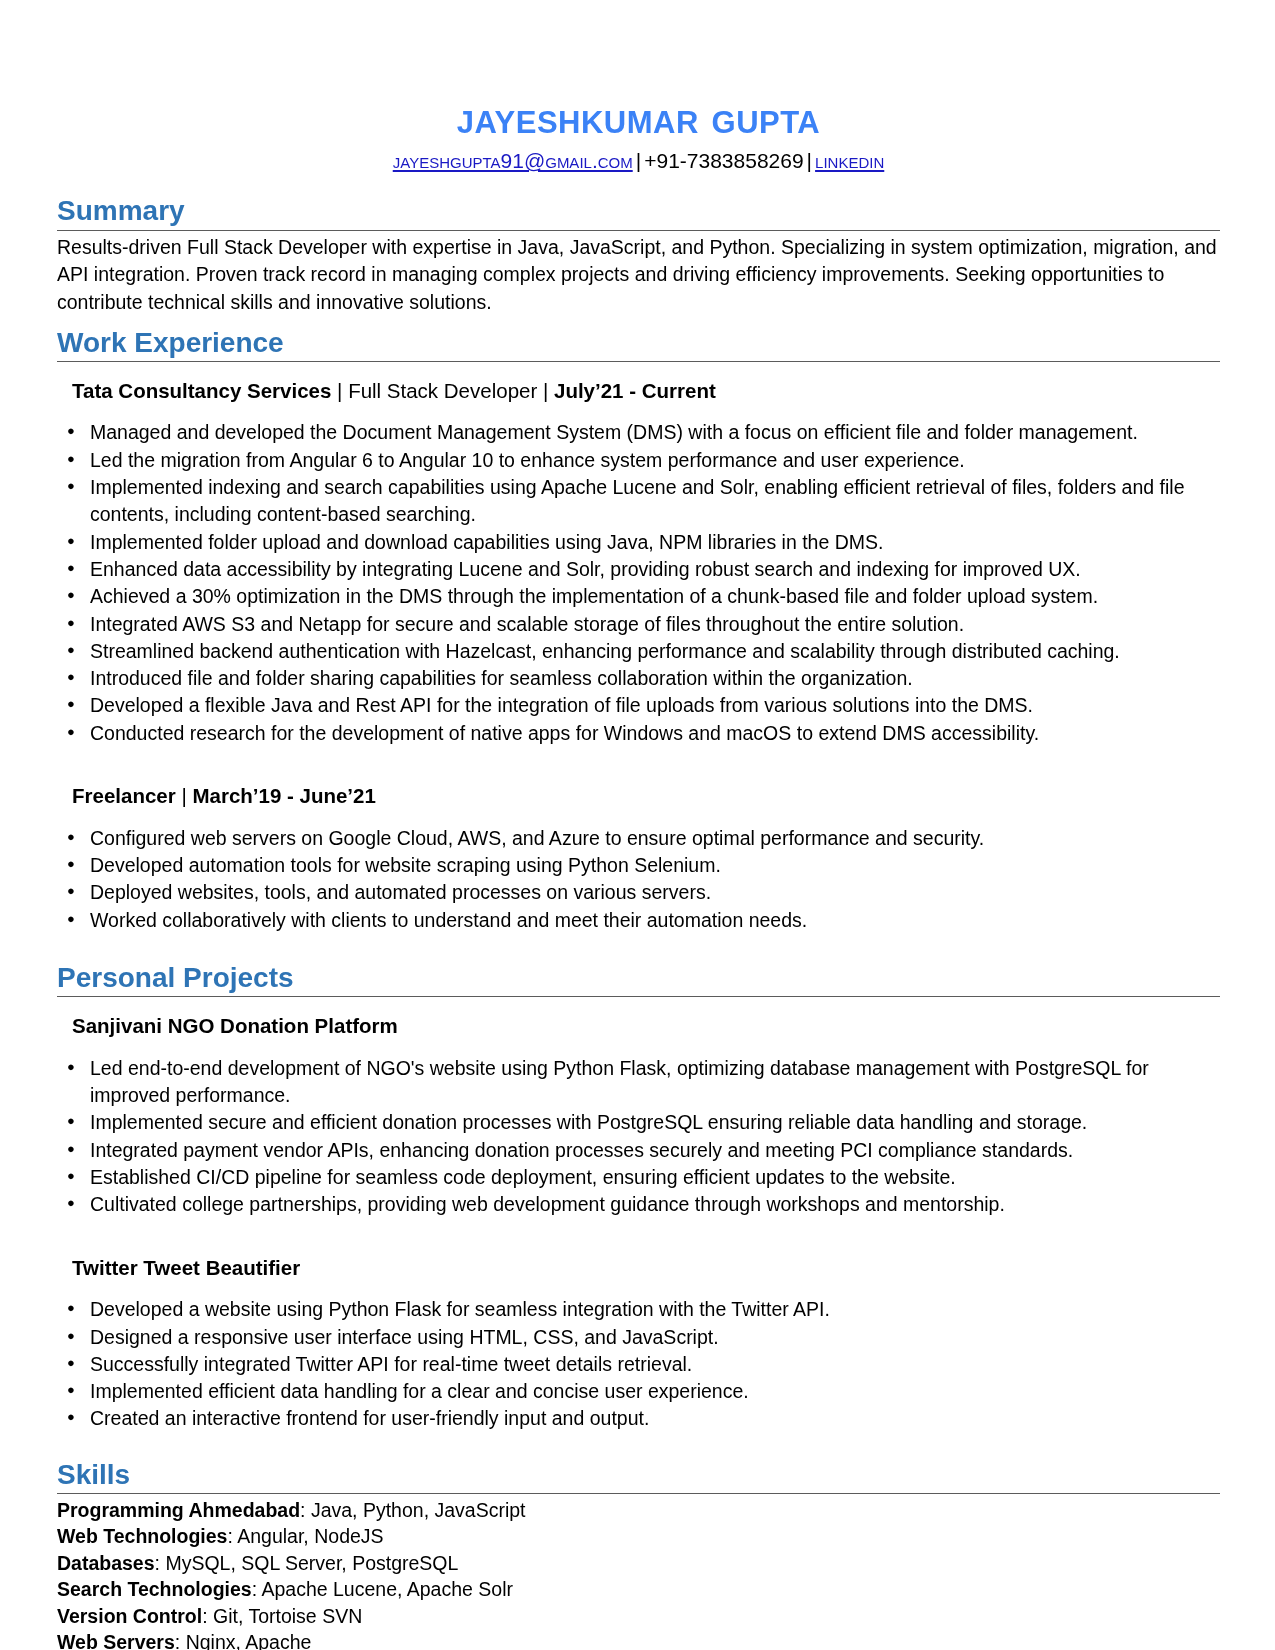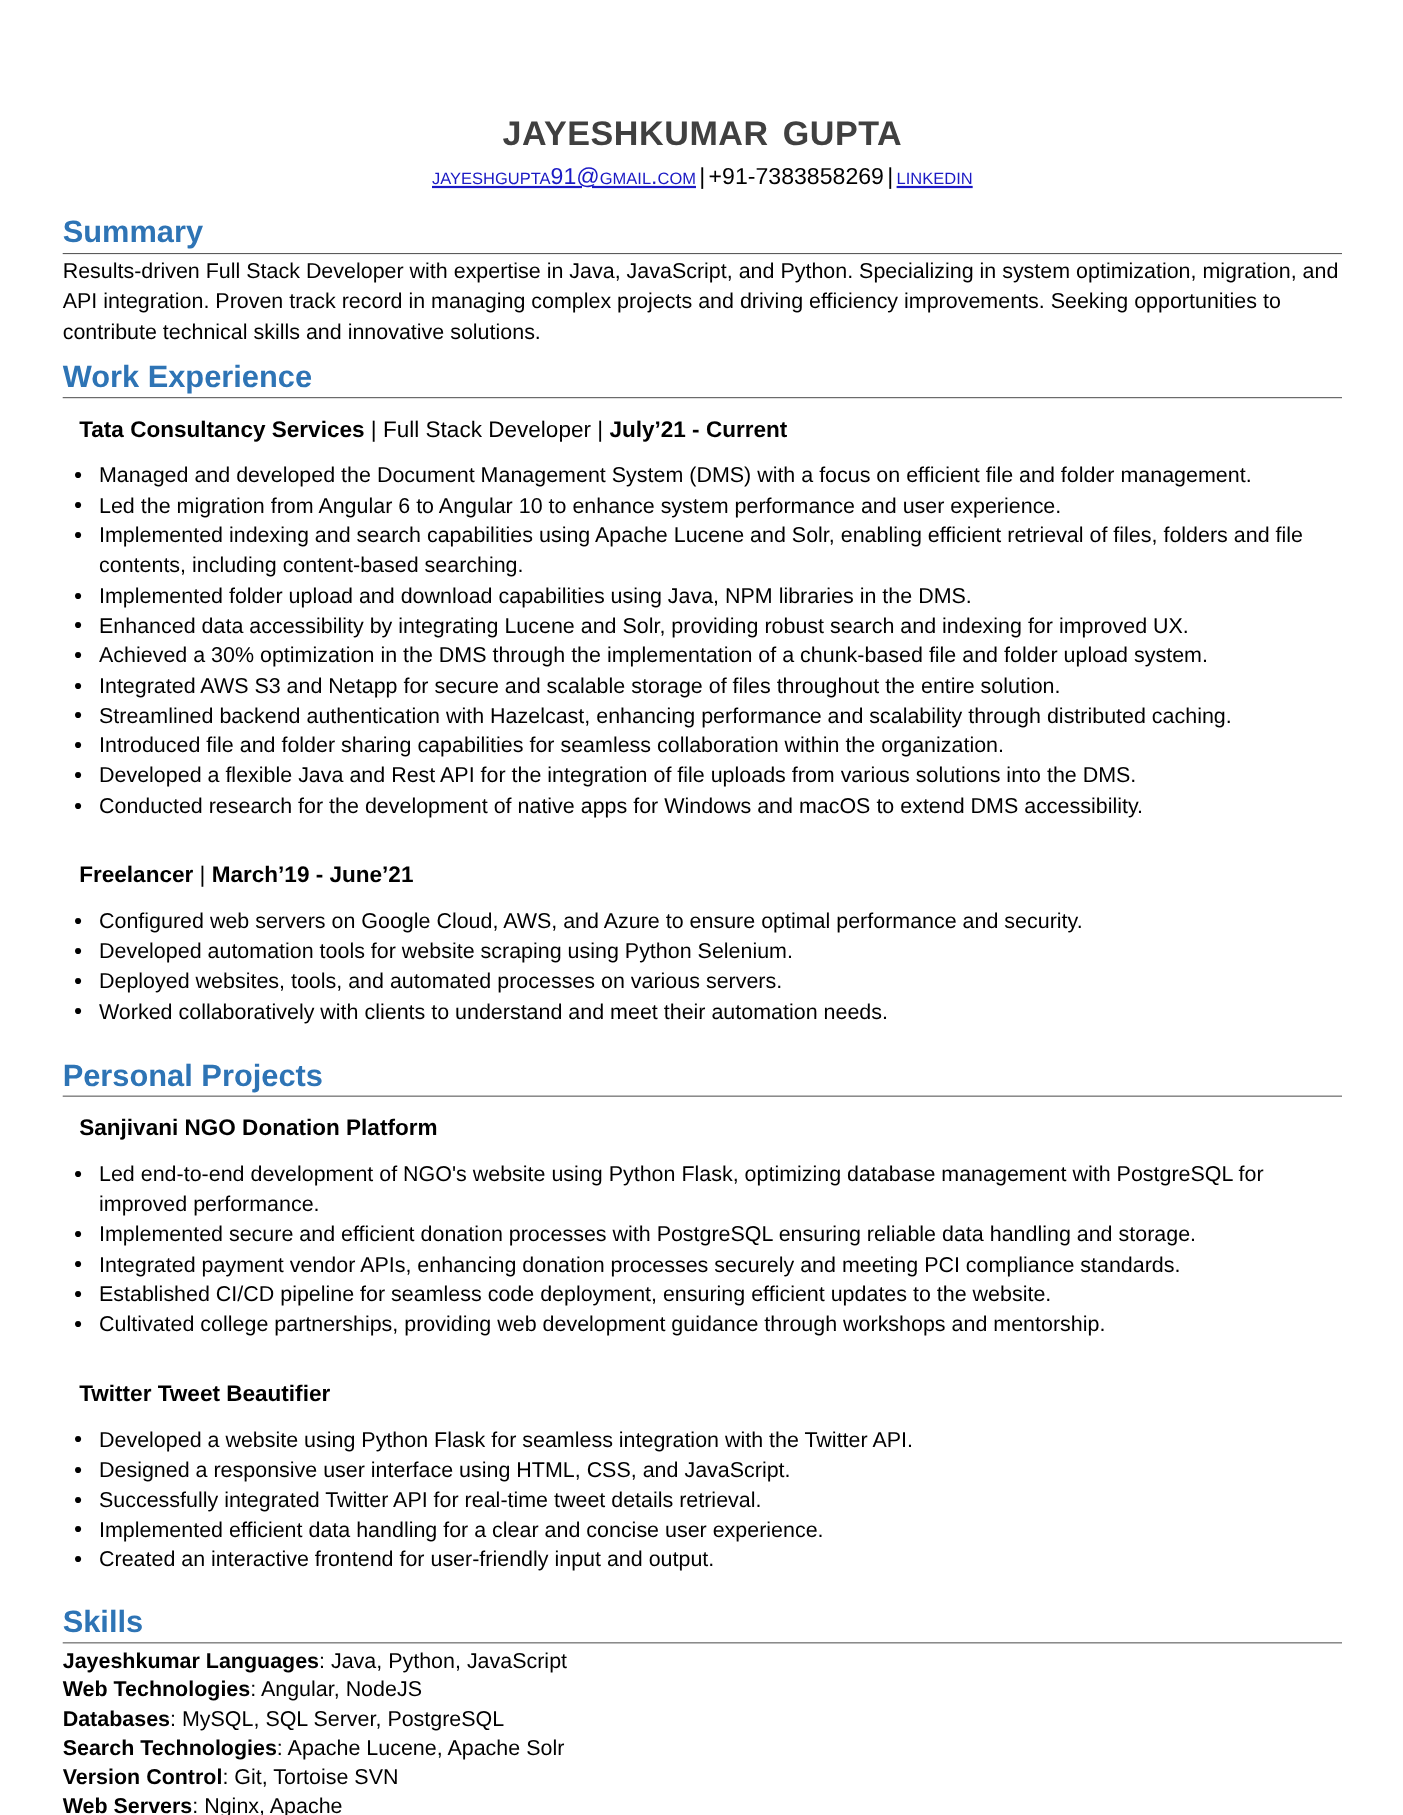--- a/index.html
+++ b/index.html
@@ -19,21 +19,21 @@
     width: 1275px;
     height: 1650px;
     box-sizing: border-box;
     padding: 95px 55px 0 57px;
     position: relative;
   }
 
   
   .header { text-align: center; }
   .name {
-    color: #404040;
+    color: #3b82f6;
     font-weight: bold;
     font-size: 44px;
     letter-spacing: 0.5px;
     line-height: 1.05;
     font-variant: small-caps;
     text-transform: lowercase;
     margin: 0;
     text-align: center;
   }
   .name::first-letter { font-size: 44px; }
@@ -205,21 +205,21 @@
         <li>Successfully integrated Twitter API for real-time tweet details retrieval.</li>
         <li>Implemented efficient data handling for a clear and concise user experience.</li>
         <li>Created an interactive frontend for user-friendly input and output.</li>
       </ul>
     </div>
   </div>
 
   <div class="s-skills">
     <div class="section-title">Skills</div>
     <hr class="rule">
-    <p class="skill-line"><b>Jayeshkumar Languages</b><span>: </span><span>Java, Python, JavaScript</span></p>
+    <p class="skill-line"><b>Programming Ahmedabad</b><span>: </span><span>Java, Python, JavaScript</span></p>
     <p class="skill-line"><b>Web Technologies</b><span>: </span><span>Angular, NodeJS</span></p>
     <p class="skill-line"><b>Databases</b><span>: </span><span>MySQL, SQL Server, PostgreSQL</span></p>
     <p class="skill-line"><b>Search Technologies</b><span>: </span><span>Apache Lucene, Apache Solr</span></p>
     <p class="skill-line"><b>Version Control</b><span>: </span><span>Git, Tortoise SVN</span></p>
     <p class="skill-line"><b>Web Servers</b><span>: </span><span>Nginx, Apache</span></p>
   </div>
 
   <div class="s-education">
     <div class="section-title">Education</div>
     <hr class="rule">

